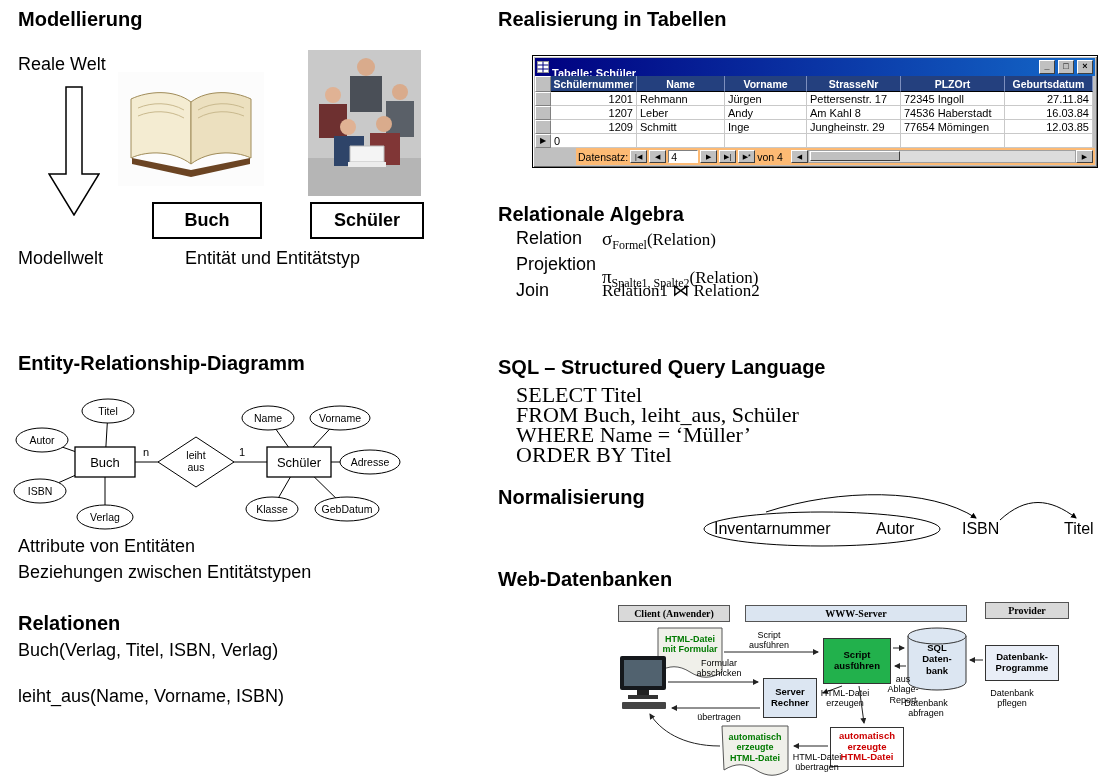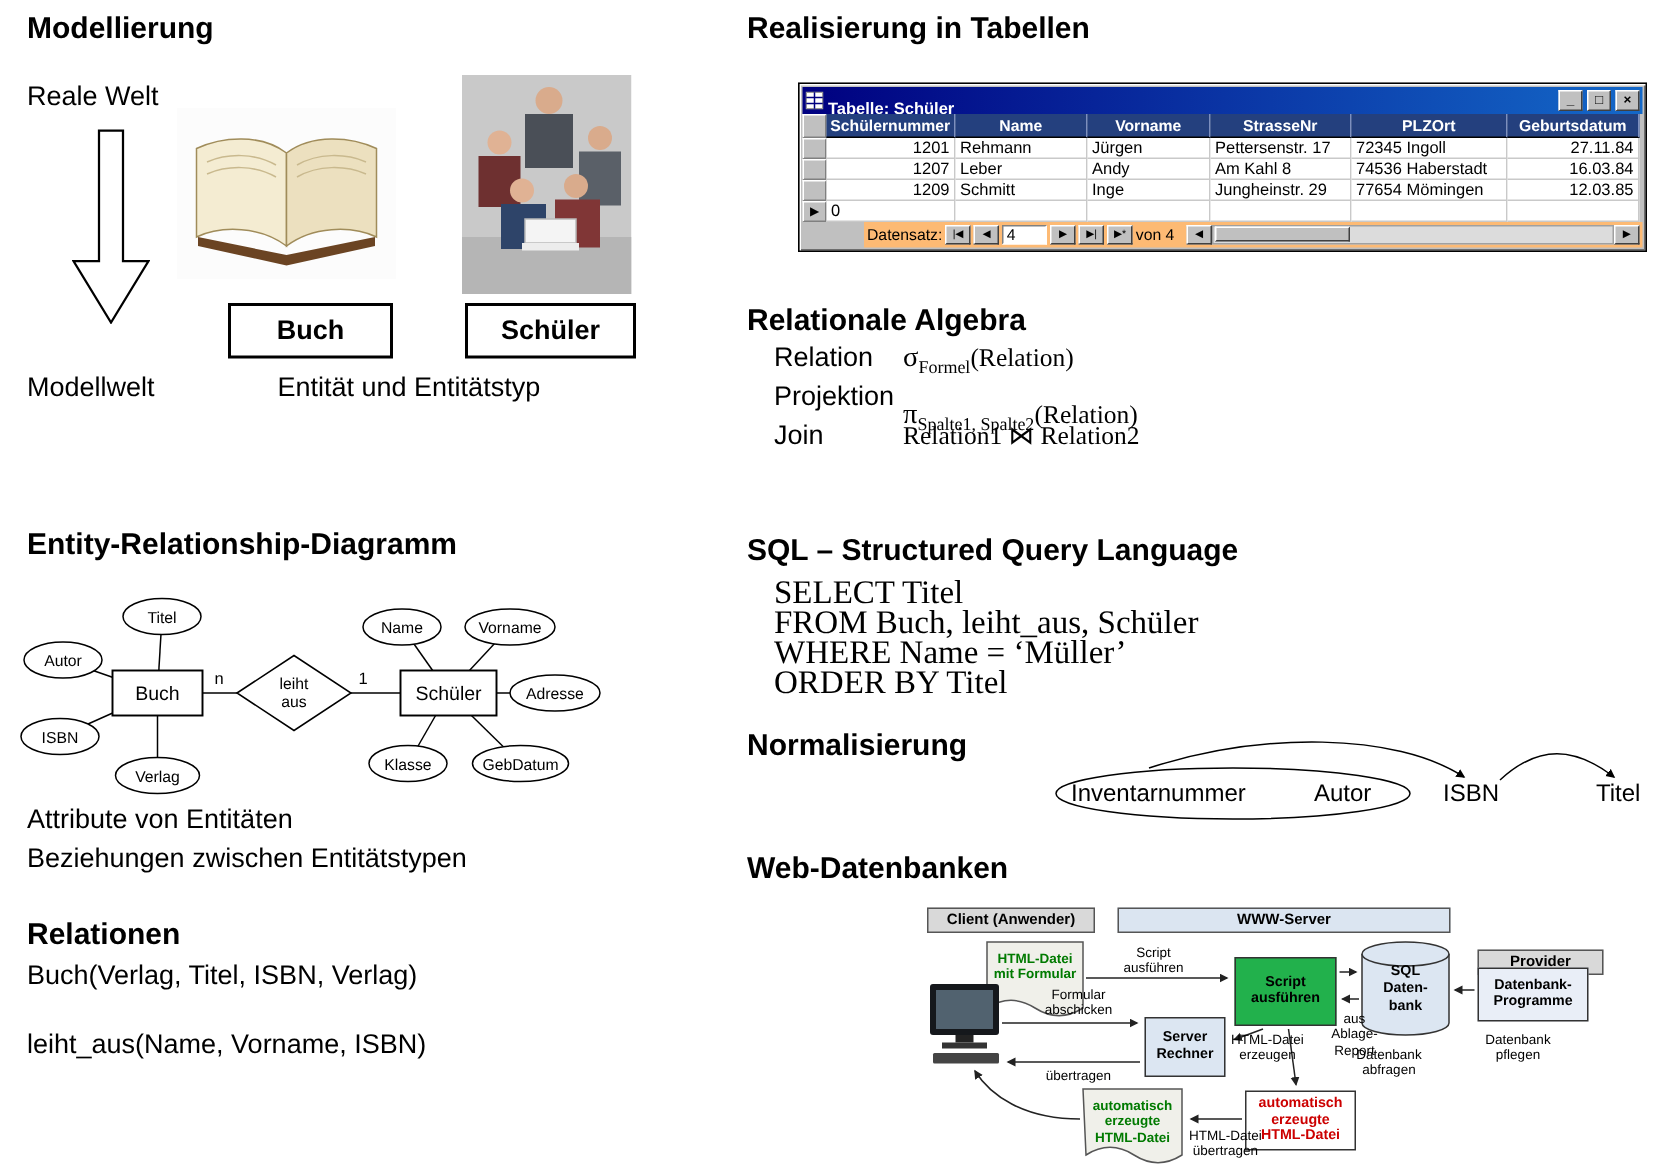--- a/index.html
+++ b/index.html
@@ -46,21 +46,21 @@
                   border:1px solid; border-color:#fff #404040 #404040 #fff; }
 
   
   .alg-term { position:absolute; font-size:18px; }
   .alg-formula { position:absolute; font-family:"Liberation Serif", serif; font-size:17px; }
   .alg-formula sub { font-size:12px; }
   .sql-line { position:absolute; font-family:"Liberation Serif", serif; font-size:22px; }
 
   
   .wd-header { position:absolute; border:1px solid #555; font-size:10px; font-weight:bold;
-               display:flex; align-items:center; justify-content:center; }
+               display:flex; align-items:center; justify-content:center;font-family:Liberation Serif, serif; }
   .wd-box { position:absolute; border:1px solid #333; font-size:9.5px; font-weight:bold; text-align:center;
             display:flex; align-items:center; justify-content:center; line-height:1.15; padding:1px; }
   .wd-label { position:absolute; font-size:9px; line-height:1.15; text-align:center; }
   .wd-doc-text { position:absolute; font-size:9px; font-weight:bold; line-height:1.15; text-align:center; color:#007a00; }
   svg text { font-family:"Liberation Sans", sans-serif; fill:#000; }
 </style>
 </head>
 <body>
 
 <div id="page">
@@ -311,21 +311,21 @@
       <path d="M294,66 L283,66"></path>
       <path d="M371,60 L358,60"></path>
       <path d="M247,86 L252,123"></path>
       <path d="M216,146 L182,146"></path>
       <path d="M108,146 C70,146 48,130 38,114"></path>
     </g>
   </svg>
 
   <div class="wd-header" style="left:618px; top:605px; width:112px; height:17px; background:#d9d9d9;">Client (Anwender)</div>
   <div class="wd-header" style="left:745px; top:605px; width:222px; height:17px; background:#dbe5f1;">WWW-Server</div>
-  <div class="wd-header" style="left:985px; top:633px; width:84px; height:17px; background:#d9d9d9;text-align:right;">Provider</div>
+  <div class="wd-header" style="left:985px; top:602px; width:84px; height:17px; background:#d9d9d9;text-align:right;">Provider</div>
 
   <div class="wd-doc-text" style="left:660px; top:634px; width:60px;">HTML-Datei mit Formular</div>
 
   <div class="wd-label" style="left:738px; top:630px; width:62px;">Script ausführen</div>
   <div class="wd-label" style="left:688px; top:658px; width:62px;">Formular abschicken</div>
   <div class="wd-label" style="left:690px; top:712px; width:58px;">übertragen</div>
 
   <div class="wd-box" style="left:823px; top:638px; width:68px; height:46px; background:#22b14c;">Script ausführen</div>
 
   <div class="abs" style="left:910px; top:642px; width:54px; text-align:center; font-size:9.5px; font-weight:bold; line-height:1.2;">

